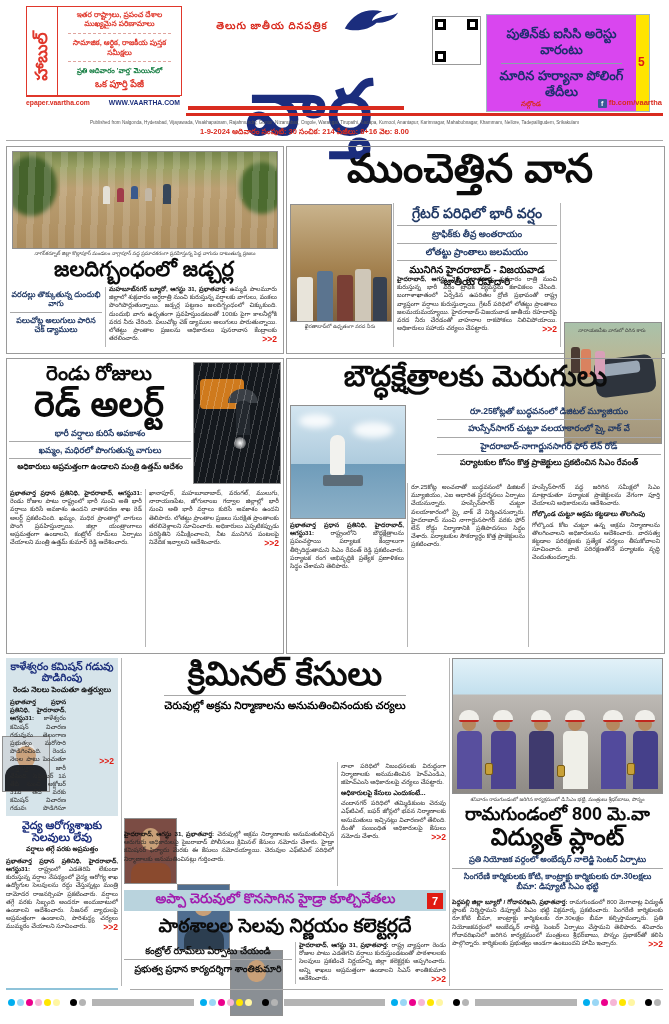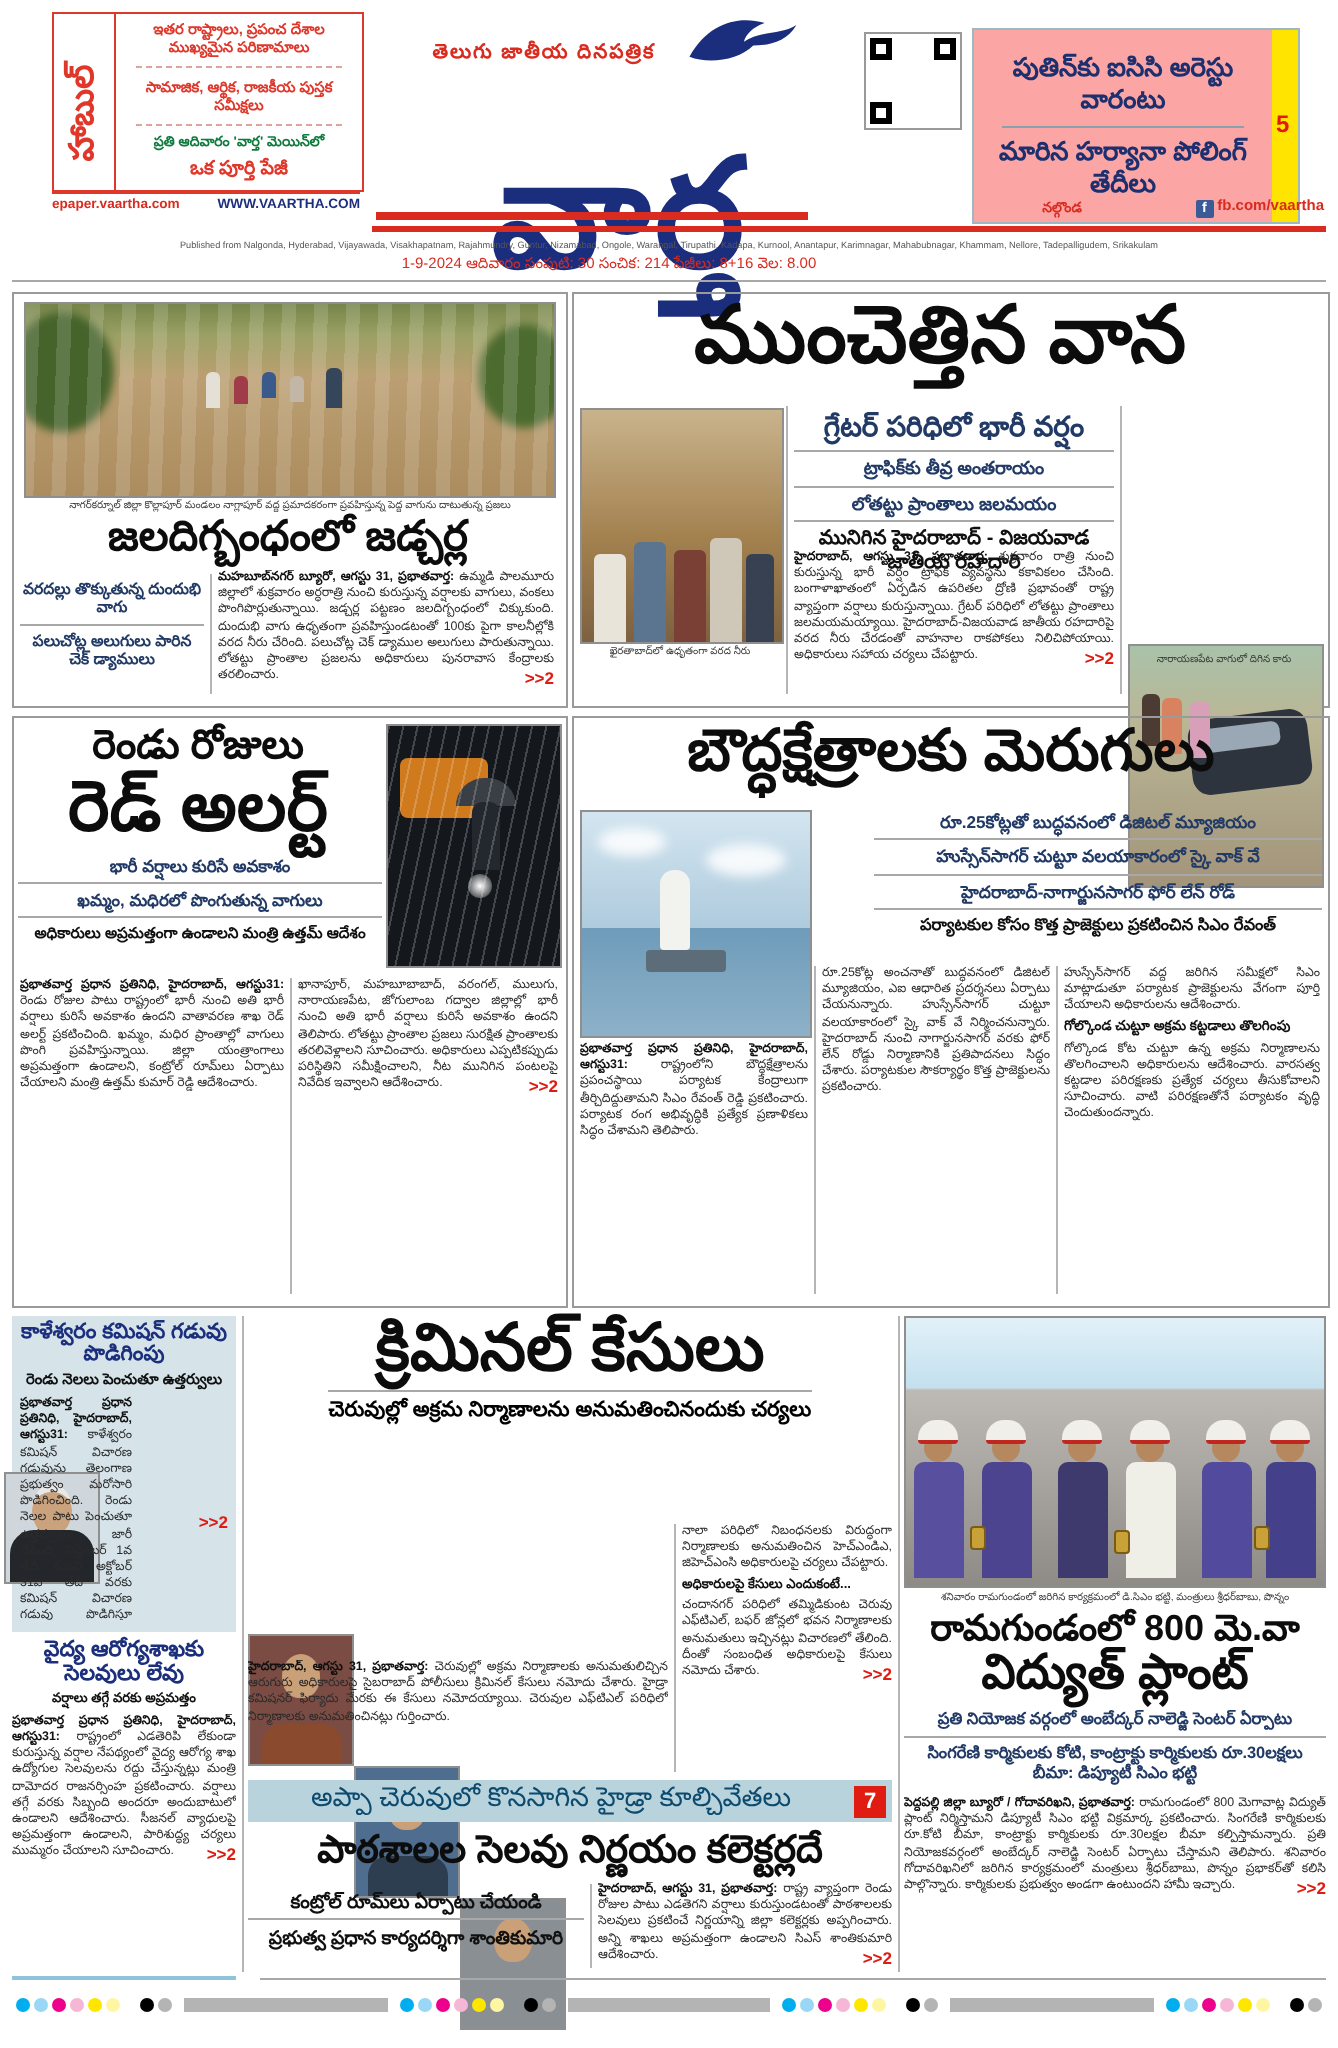--- a/index.html
+++ b/index.html
@@ -26,21 +26,21 @@
   .pv span{position:absolute;left:-34px;top:38px;transform:rotate(-90deg);transform-origin:center;
            display:block;width:100px;text-align:center;font-weight:bold;font-size:17px;color:#e0372b;}
   .pc{flex:1;padding:3px 4px;display:flex;flex-direction:column;justify-content:space-between;}
   .pc .l1{font-size:7.4px;font-weight:bold;color:#e0372b;text-align:center;line-height:1.25;}
   .pc .l3{font-size:7px;font-weight:bold;color:#0f7a3d;text-align:center;line-height:1.25;}
   .pc .hlr{font-size:9.5px;font-weight:bold;color:#e0372b;text-align:center;}
   .pc .sep{border-top:1px dashed #e0a49e;margin:2px 6px;}
   .plinks{position:absolute;left:26px;top:96px;width:154px;display:flex;justify-content:space-between;
           font-size:6.8px;font-weight:bold;padding-top:2px;border-top:1px solid #e0372b;}
   .logo{font-weight:bold;color:#1b2d7d;font-size:76px;line-height:80px;letter-spacing:2px;}
-  .teaser{background:#fca5a5;border:1px solid #9fb7c2;display:flex;}
+  .teaser{background:#d946ef;border:1px solid #9fb7c2;display:flex;}
   .tsr{flex:1;display:flex;flex-direction:column;justify-content:center;padding:2px 4px;}
   .tsl{font-size:13px;font-weight:bold;color:#1c2f6e;text-align:center;line-height:1.25;}
   .tdiv{border-top:1px solid #8aa0ab;margin:4px 10px;}
   .ystrip{width:13px;background:#ffe400;position:relative;}
   .ystrip b{position:absolute;top:42%;left:2px;color:#e01b12;font-size:12px;}
   .fbic{display:inline-block;width:9px;height:9px;background:#3a5a98;color:#fff;font-size:7px;
         font-weight:bold;text-align:center;line-height:9px;border-radius:1px;margin-right:2px;vertical-align:-1px;}
   
   .flood{background:linear-gradient(180deg,#76854a 0%,#9aa063 16%,#bb9f72 38%,#ab8c5e 100%);}
   .flood .wtx{position:absolute;inset:0;background:repeating-linear-gradient(92deg,rgba(255,255,255,.14) 0 7px,transparent 7px 16px);}
@@ -69,21 +69,21 @@
   .fig .hd{position:absolute;top:-14px;left:5px;width:14px;height:14px;border-radius:50%;background:#b5885f;}
   .fig .hm{position:absolute;top:-21px;left:2px;width:20px;height:10px;border-radius:9px 9px 2px 2px;
            background:#f0efea;border-bottom:2px solid #c0281f;}
   .lamp{position:absolute;width:6px;height:10px;background:#c8a138;border-radius:2px;border:1px solid #7a5c14;}
   .qr{background:#fff;border:1px solid #999;position:relative;
       background-image:repeating-linear-gradient(0deg,#000 0 2px,transparent 2px 5px),
                        repeating-linear-gradient(90deg,#000 0 2px,transparent 2px 5px);
       background-size:100% 100%;background-blend-mode:screen;}
   .qr i{position:absolute;width:11px;height:11px;border:3px solid #000;background:#fff;box-sizing:border-box;}
   .hydbar{background:#b9d3dd;display:flex;align-items:center;}
-  .hydbar span{flex:1;font-size:13.5px;font-weight:normal;color:#0c4a6e;text-align:center;}
+  .hydbar span{flex:1;font-size:13.5px;font-weight:bold;color:#a21caf;text-align:center;}
   .hydbar b{width:16px;height:16px;background:#e01b12;color:#fff;font-size:11px;text-align:center;
             line-height:16px;margin-right:3px;}
   .regmarks{display:flex;align-items:center;gap:2px;}
   .d{width:7px;height:7px;border-radius:50%;flex:none;}
   .c{background:#00aeef;}.lc{background:#9ad7f5;}.m{background:#ec008c;}.pm{background:#f6b6d6;}
   .y{background:#ffe600;}.ly{background:#fff6a3;}.k{background:#000;margin-left:8px;}.g{background:#b4b4b4;}
   .bar{height:7px;background:#b4b4b4;flex:1;margin:0 4px;}
 </style>
 </head>
 <body>
@@ -134,21 +134,21 @@
     </div>
   </div>
 
   <div class="abs ctr red" style="left:486px;top:100px;width:90px;font-size:7px;font-weight:bold;">నల్గొండ</div>
   <div class="abs" style="left:556px;top:98px;width:106px;text-align:right;font-size:7.5px;font-weight:bold;color:#d92b1f;">
     <span class="fbic">f</span><span>fb.com/vaartha</span>
   </div>
 
   <div class="abs" style="left:186px;top:113px;width:477px;height:3px;background:#d92b1f;"></div>
   <div class="abs ctr" style="left:0;top:120px;width:669px;font-size:4.6px;color:#555;">Published from Nalgonda, Hyderabad, Vijayawada, Visakhapatnam, Rajahmundry, Guntur, Nizamabad, Ongole, Warangal, Tirupathi, Kadapa, Kurnool, Anantapur, Karimnagar, Mahabubnagar, Khammam, Nellore, Tadepalligudem, Srikakulam</div>
-  <div class="abs ctr red" style="left:0;top:127px;width:609px;font-size:7.5px;font-weight:normal;">1-9-2024 ఆదివారం సంపుటి: 30 సంచిక: 214 పేజీలు: 8+16 వెల: 8.00</div>
+  <div class="abs ctr red" style="left:0;top:127px;width:609px;font-size:7.5px;font-weight:bold;">1-9-2024 ఆదివారం సంపుటి: 30 సంచిక: 214 పేజీలు: 8+16 వెల: 8.00</div>
   <div class="abs rule" style="left:6px;top:140px;width:657px;"></div>
 
   <div class="abs box" style="left:6px;top:146px;width:276px;height:206px;">
     <div class="abs ph flood" style="left:5px;top:4px;width:264px;height:96px;">
       <div class="blob" style="left:-8px;top:4px;width:52px;height:60px;background:#46632c;"></div>
       <div class="blob" style="right:-8px;top:10px;width:46px;height:52px;background:#4c6b2f;"></div>
       <div class="wtx"></div>
       <div class="pp" style="left:90px;top:34px;width:7px;height:18px;background:#e4e0d6;"></div>
       <div class="pp" style="left:104px;top:36px;width:7px;height:14px;background:#a03b4a;"></div>
       <div class="pp" style="left:118px;top:34px;width:7px;height:13px;background:#3b5a8c;"></div>

